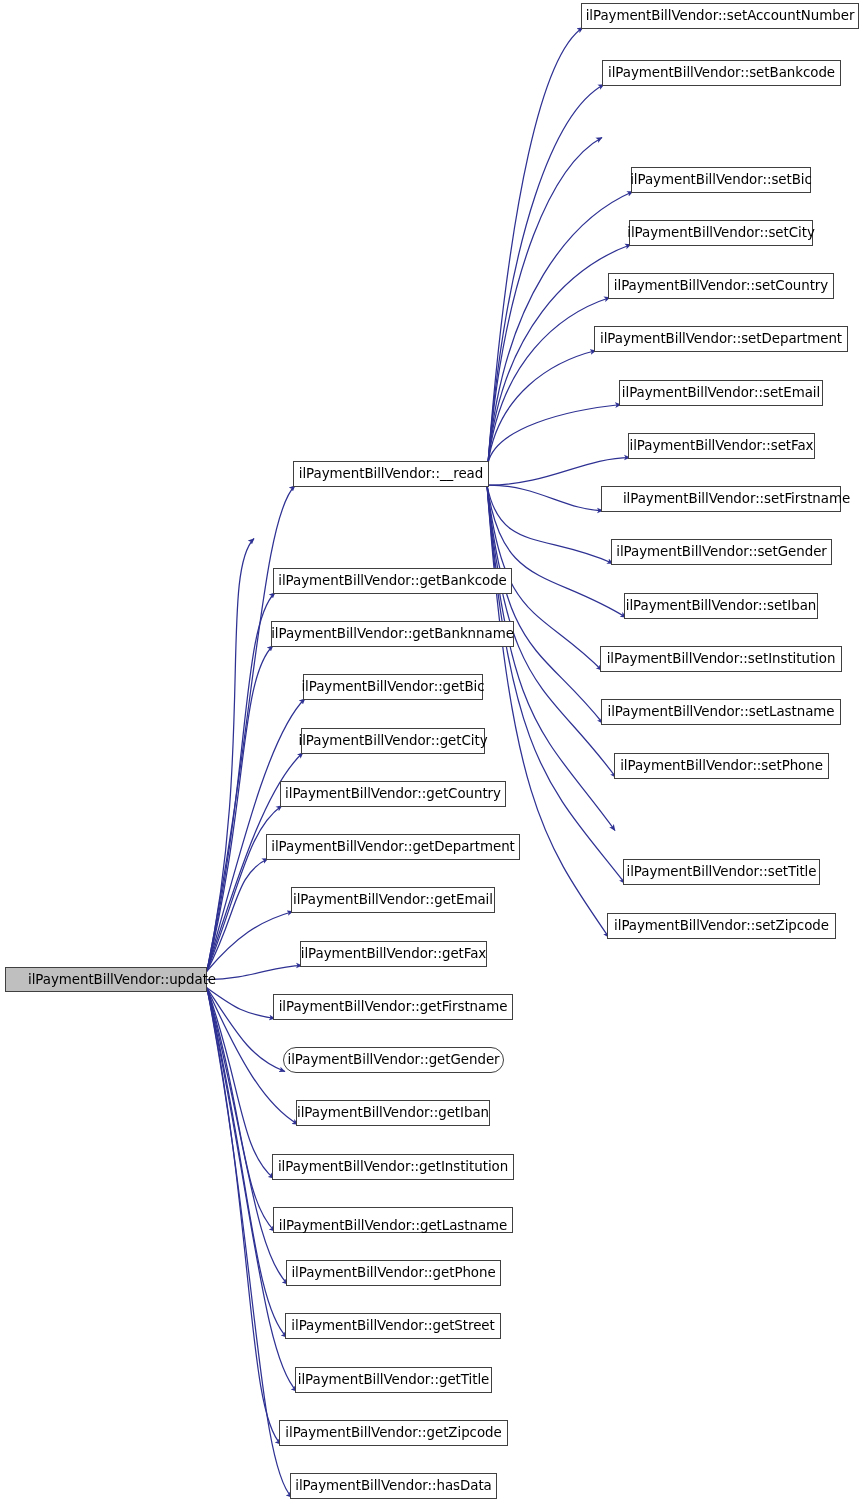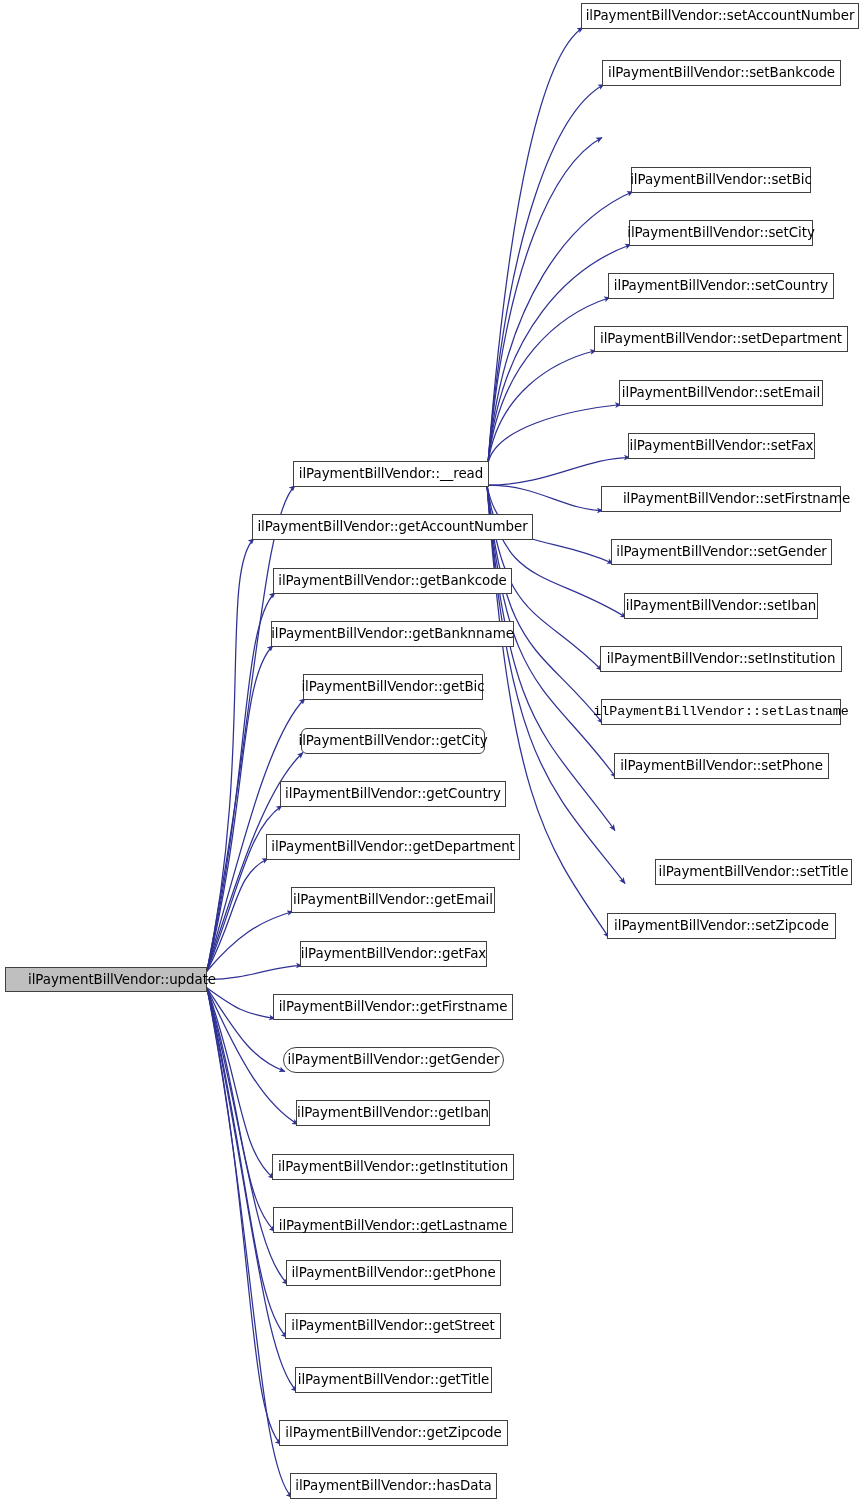--- a/index.html
+++ b/index.html
@@ -105,33 +105,30 @@
       <path d="M487,485 C508.83,763.85 550.2,787.5 625,883.5" fill="none" stroke="#2e3192" stroke-width="1.25" marker-end="url(#arrow)"></path>
       <path d="M487,485 C510.342,799.49 543,841.5 609,937.5" fill="none" stroke="#2e3192" stroke-width="1.25" marker-end="url(#arrow)"></path>
     </svg>
   <div id="node-layer">
       <div class="gnode root" style="left: 5px; top: 967px; width: 202px; height: 25px; padding-left: 32px;">
         <span class="lbl">ilPaymentBillVendor::update</span>
       </div>
       <div class="gnode" style="left: 293px; top: 461px; width: 196px; height: 26px;">
         <span class="lbl">ilPaymentBillVendor::__read</span>
       </div>
-      <div class="gnode" style="left: 252px; top: 514px; width: 281px; height: 26px;">
-        <span class="lbl">ilPaymentBillVendor::getAccountNumber</span>
-      </div>
       <div class="gnode" style="left: 273px; top: 568px; width: 239px; height: 26px;">
         <span class="lbl">ilPaymentBillVendor::getBankcode</span>
       </div>
       <div class="gnode" style="left: 271px; top: 621px; width: 243px; height: 26px;">
         <span class="lbl">ilPaymentBillVendor::getBanknname</span>
       </div>
       <div class="gnode" style="left: 303px; top: 674px; width: 180px; height: 26px;">
         <span class="lbl">ilPaymentBillVendor::getBic</span>
       </div>
-      <div class="gnode" style="left: 301px; top: 728px; width: 184px; height: 26px; border-radius: 6px;">
+      <div class="gnode" style="left: 301px; top: 728px; width: 184px; height: 26px;">
         <span class="lbl">ilPaymentBillVendor::getCity</span>
       </div>
       <div class="gnode" style="left: 280px; top: 781px; width: 226px; height: 26px;">
         <span class="lbl">ilPaymentBillVendor::getCountry</span>
       </div>
       <div class="gnode" style="left: 266px; top: 834px; width: 254px; height: 26px;">
         <span class="lbl">ilPaymentBillVendor::getDepartment</span>
       </div>
       <div class="gnode" style="left: 291px; top: 887px; width: 204px; height: 26px;">
         <span class="lbl">ilPaymentBillVendor::getEmail</span>
@@ -198,26 +195,26 @@
       </div>
       <div class="gnode" style="left: 611px; top: 539px; width: 221px; height: 26px;">
         <span class="lbl">ilPaymentBillVendor::setGender</span>
       </div>
       <div class="gnode" style="left: 624px; top: 593px; width: 194px; height: 26px;">
         <span class="lbl">ilPaymentBillVendor::setIban</span>
       </div>
       <div class="gnode" style="left: 600px; top: 646px; width: 242px; height: 26px;">
         <span class="lbl">ilPaymentBillVendor::setInstitution</span>
       </div>
-      <div class="gnode" style="left: 601px; top: 699px; width: 240px; height: 26px; font-family: Liberation Mono, monospace;">
+      <div class="gnode" style="left: 601px; top: 699px; width: 240px; height: 26px;">
         <span class="lbl">ilPaymentBillVendor::setLastname</span>
       </div>
       <div class="gnode" style="left: 614px; top: 753px; width: 215px; height: 26px;">
         <span class="lbl">ilPaymentBillVendor::setPhone</span>
       </div>
-      <div class="gnode" style="left: 623px; top: 859px; width: 197px; height: 26px; margin-left: 32px;">
+      <div class="gnode" style="left: 623px; top: 859px; width: 197px; height: 26px;">
         <span class="lbl">ilPaymentBillVendor::setTitle</span>
       </div>
       <div class="gnode" style="left: 607px; top: 913px; width: 229px; height: 26px;">
         <span class="lbl">ilPaymentBillVendor::setZipcode</span>
       </div>
     </div>
 </div>
 
 </body></html>

